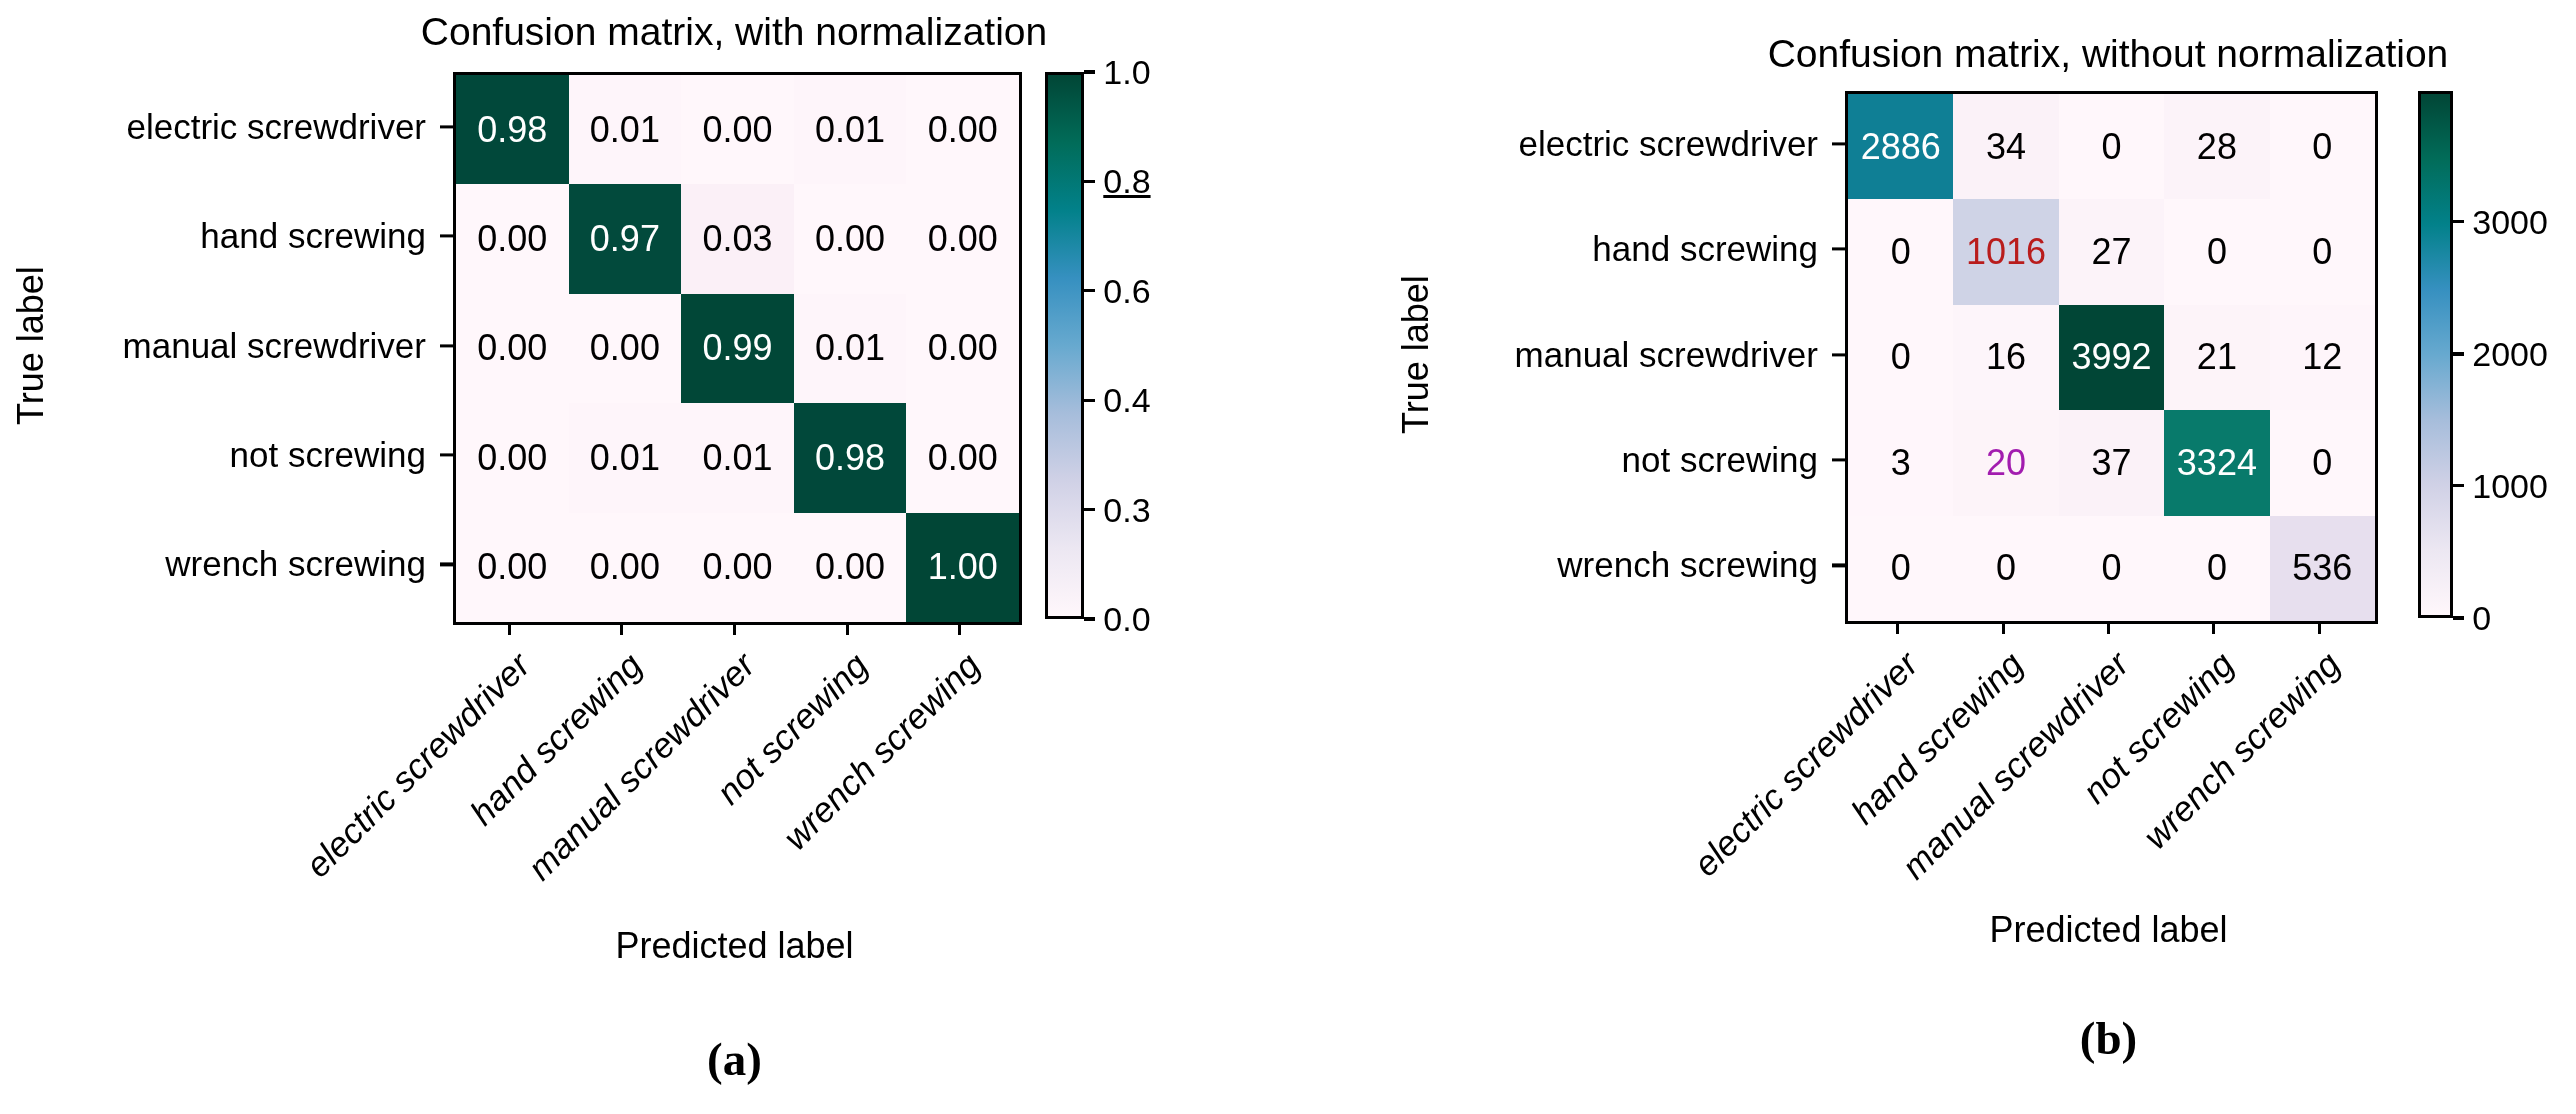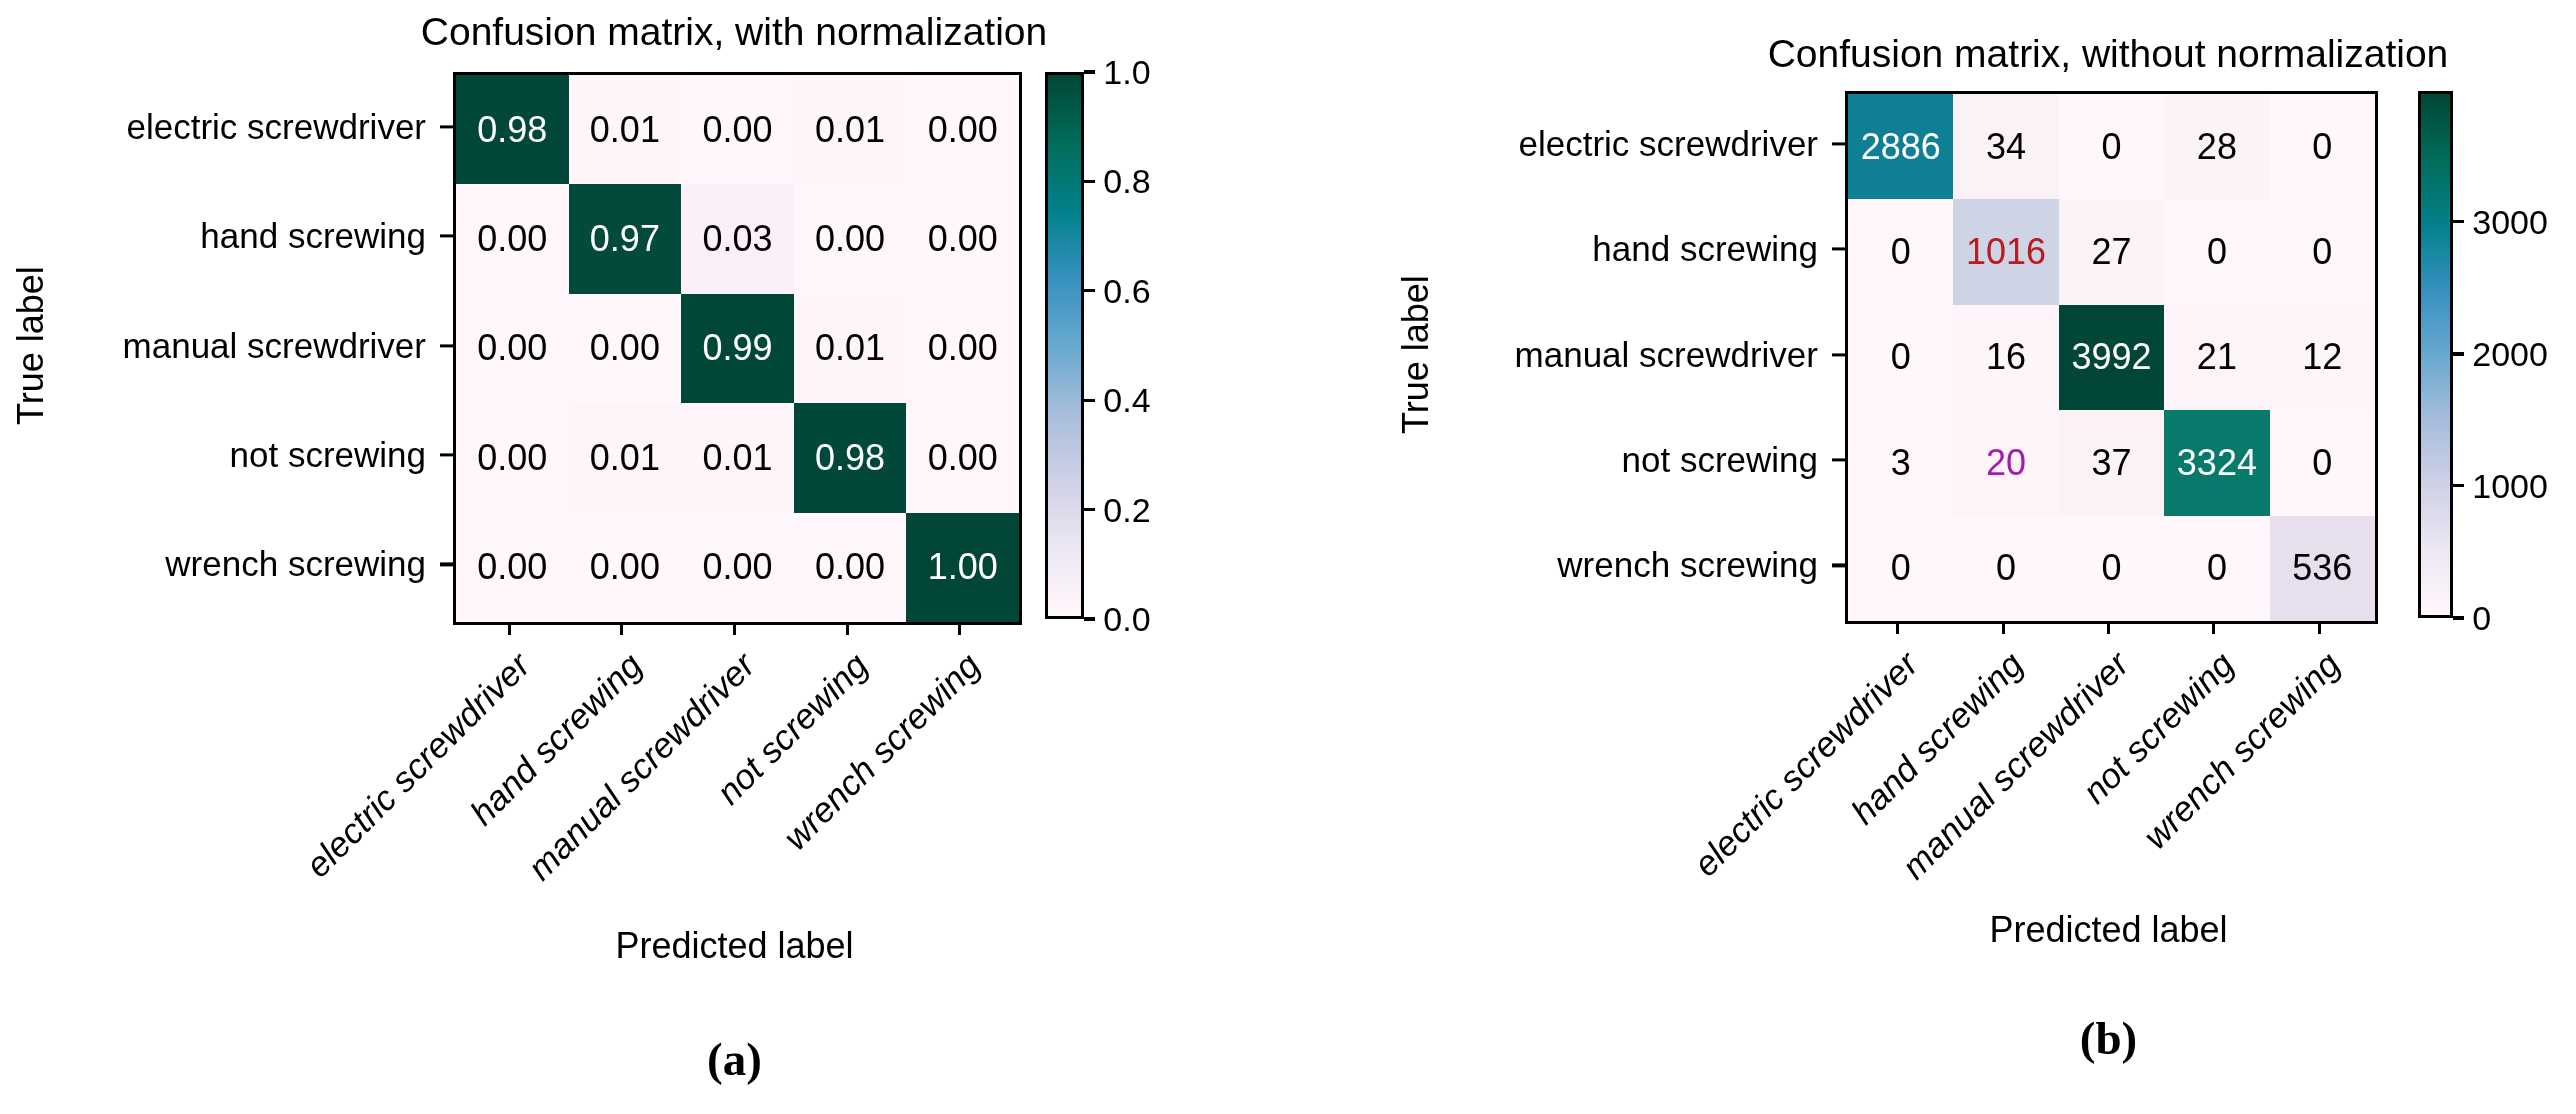--- a/index.html
+++ b/index.html
@@ -184,35 +184,35 @@
       <div class="xtick-label" style="right: 10%;">wrench screwing</div>
     </div>
 
   <div class="abs colorbar pa-cbar">
     <div class="cb-grad" style="background: linear-gradient(to top, rgb(255, 247, 251) 0%, rgb(236, 231, 242) 12.5%, rgb(208, 209, 230) 25%, rgb(166, 189, 219) 37.5%, rgb(103, 169, 207) 50%, rgb(54, 144, 192) 62.5%, rgb(2, 129, 138) 75%, rgb(1, 108, 89) 87.5%, rgb(1, 70, 54) 100%);"></div>
     <div></div>
   <div class="cb-tick" style="bottom: 100%;">
         <span class="dash"></span>
         <span class="lab">1.0</span>
       </div>
-      <div class="cb-tick" style="bottom: 80%;">
+      <div class="cb-tick" style="bottom: 80%; text-decoration: underline;">
         <span class="dash"></span>
         <span class="lab">0.8</span>
       </div>
       <div class="cb-tick" style="bottom: 60%;">
         <span class="dash"></span>
         <span class="lab">0.6</span>
       </div>
       <div class="cb-tick" style="bottom: 40%;">
         <span class="dash"></span>
         <span class="lab">0.4</span>
       </div>
       <div class="cb-tick" style="bottom: 20%;">
         <span class="dash"></span>
-        <span class="lab">0.2</span>
+        <span class="lab">0.3</span>
       </div>
       <div class="cb-tick" style="bottom: 0%;">
         <span class="dash"></span>
         <span class="lab">0.0</span>
       </div>
     </div>
 
   <div class="abs xlabel pa-xlabel">Predicted label</div>
 
   <div class="abs caption pa-caption">(a)</div>

